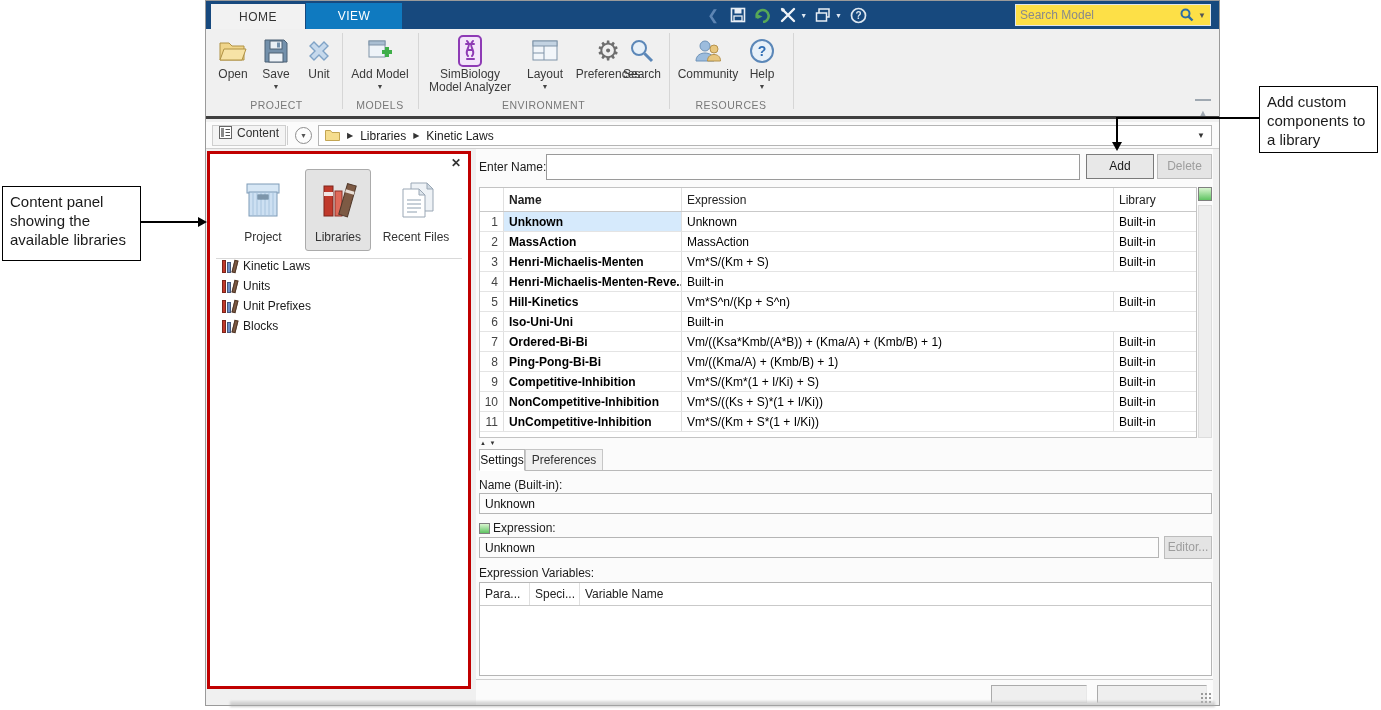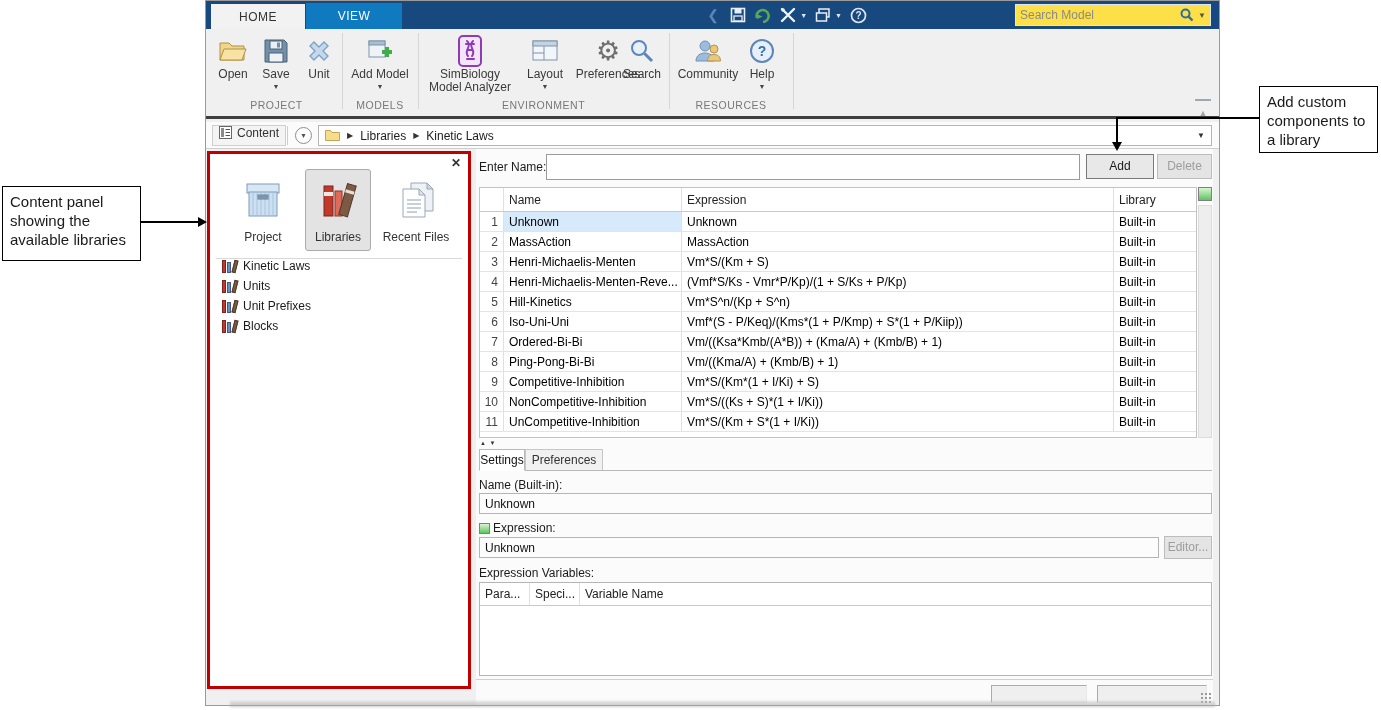--- a/index.html
+++ b/index.html
@@ -67,21 +67,21 @@
   .pushbtn { position:absolute; top:5px; height:25px; background:#e8e8e8; border:1px solid #9c9c9c; font-size:12px; color:#1a1a1a; text-align:center; line-height:23px; }
   #add-btn { left:610px; width:68px; border-color:#7a7a7a; }
   #del-btn { left:681px; width:55px; color:#9d9d9d; background:#e4e4e4; border-color:#bcbcbc; }
 
   
   #law-table { position:absolute; left:3px; top:38px; width:718px; height:251px; background:#fff; border:1px solid #c3c3c3; }
   .trow { display:flex; height:20px; border-bottom:1px solid #e4e4e4; }
   .trow.head { height:24px; border-bottom:1px solid #c9c9c9; }
   .tc { border-right:1px solid #e0e0e0; padding:0 5px; font-size:12px; display:flex; align-items:center; white-space:nowrap; overflow:hidden; }
   .c-num { width:24px; justify-content:flex-end; color:#444; padding-right:5px; }
-  .c-name { width:178px; }
+  .c-name { width:178px;font-weight:bold; }
   .c-expr { width:432px; }
   .c-lib  { width:78px; border-right:none; }
   .trow.head .tc { color:#222; }
   .hl { background:#d6eafc; }
   #green-btn-table { position:absolute; left:722px; top:38px; width:14px; height:14px; border:1px solid #7f7f7f; background:linear-gradient(#d8f5cf,#5fc462); }
   #table-gutter { position:absolute; left:722px; top:56px; width:14px; height:233px; background:#eeeeee; border:1px solid #dcdcdc; }
   #splitter { position:absolute; left:4px; top:291px; font-size:6px; color:#333; letter-spacing:1px; }
 
   
   .dtab { position:absolute; top:300px; height:22px; font-size:12px; text-align:center; line-height:21px; }
@@ -434,33 +434,31 @@
       </div>
       <div class="trow">
         <div class="tc c-num">3</div>
         <div class="tc c-name">Henri-Michaelis-Menten</div>
         <div class="tc c-expr">Vm*S/(Km + S)</div>
         <div class="tc c-lib">Built-in</div>
       </div>
       <div class="trow">
         <div class="tc c-num">4</div>
         <div class="tc c-name">Henri-Michaelis-Menten-Reve...</div>
-        <div class="tc c-expr">(Vmf*S/Ks - Vmr*P/Kp)/(1 + S/Ks + P/Kp)</div>
         <div class="tc c-lib">Built-in</div>
       </div>
       <div class="trow">
         <div class="tc c-num">5</div>
         <div class="tc c-name">Hill-Kinetics</div>
         <div class="tc c-expr">Vm*S^n/(Kp + S^n)</div>
         <div class="tc c-lib">Built-in</div>
       </div>
       <div class="trow">
         <div class="tc c-num">6</div>
         <div class="tc c-name">Iso-Uni-Uni</div>
-        <div class="tc c-expr">Vmf*(S - P/Keq)/(Kms*(1 + P/Kmp) + S*(1 + P/Kiip))</div>
         <div class="tc c-lib">Built-in</div>
       </div>
       <div class="trow">
         <div class="tc c-num">7</div>
         <div class="tc c-name">Ordered-Bi-Bi</div>
         <div class="tc c-expr">Vm/((Ksa*Kmb/(A*B)) + (Kma/A) + (Kmb/B) + 1)</div>
         <div class="tc c-lib">Built-in</div>
       </div>
       <div class="trow">
         <div class="tc c-num">8</div>

